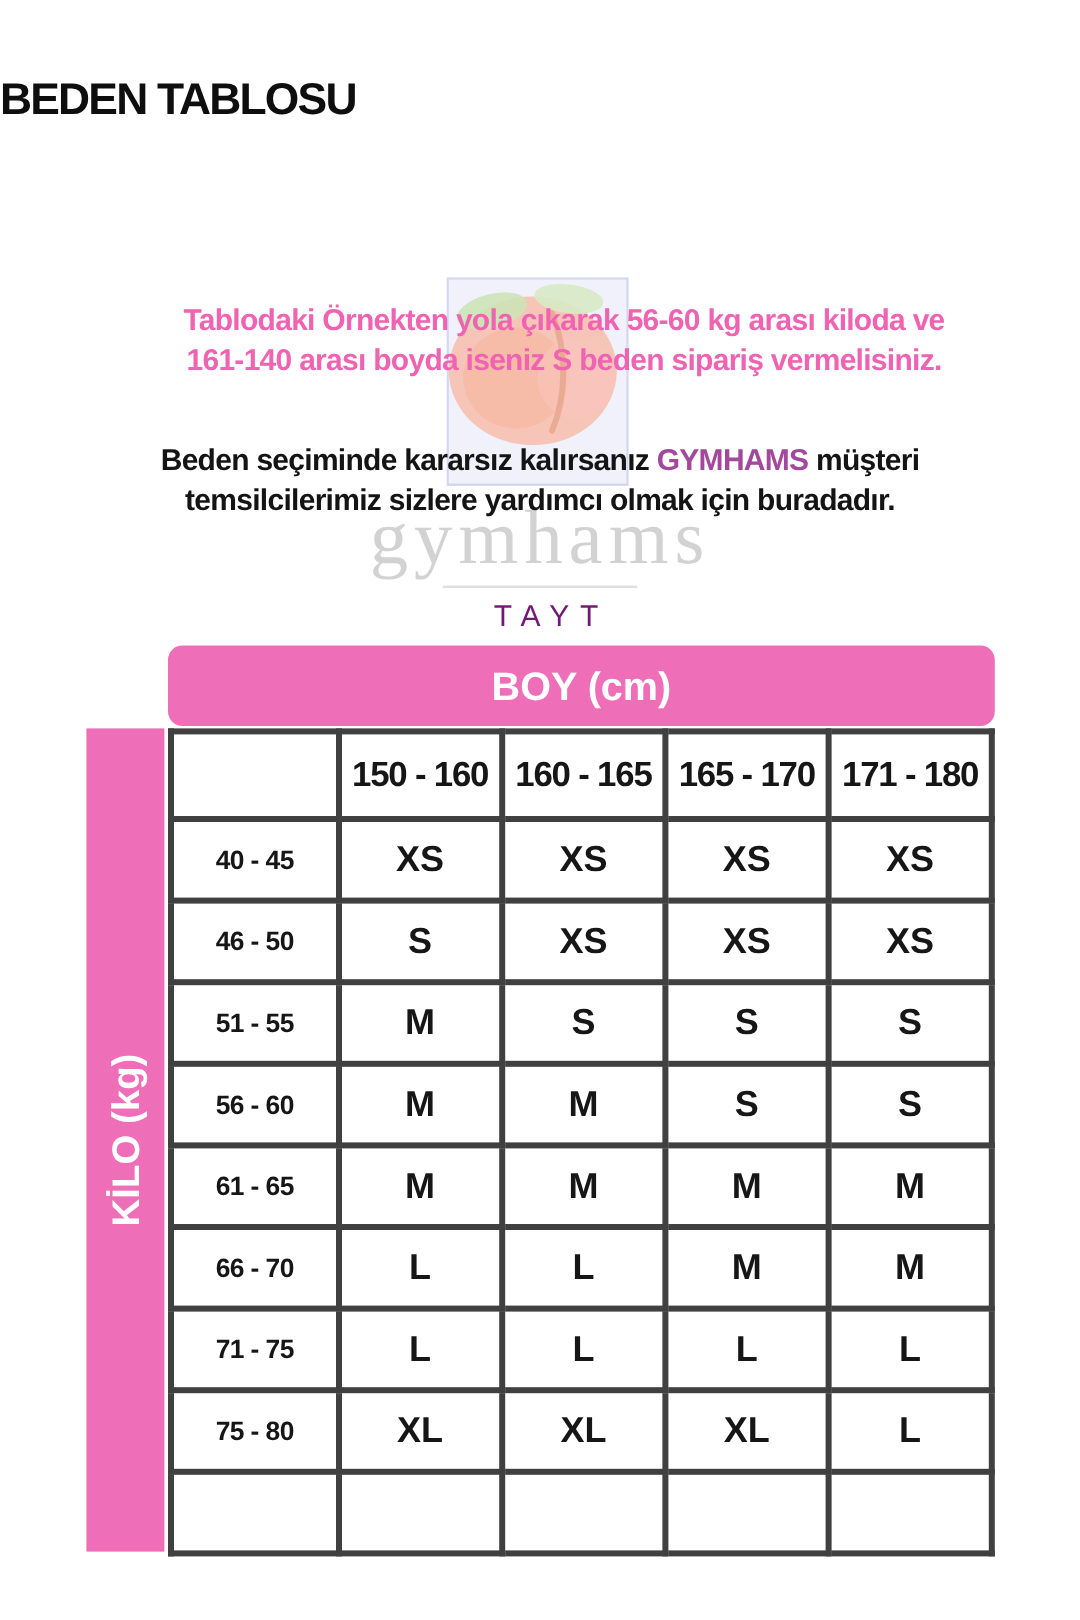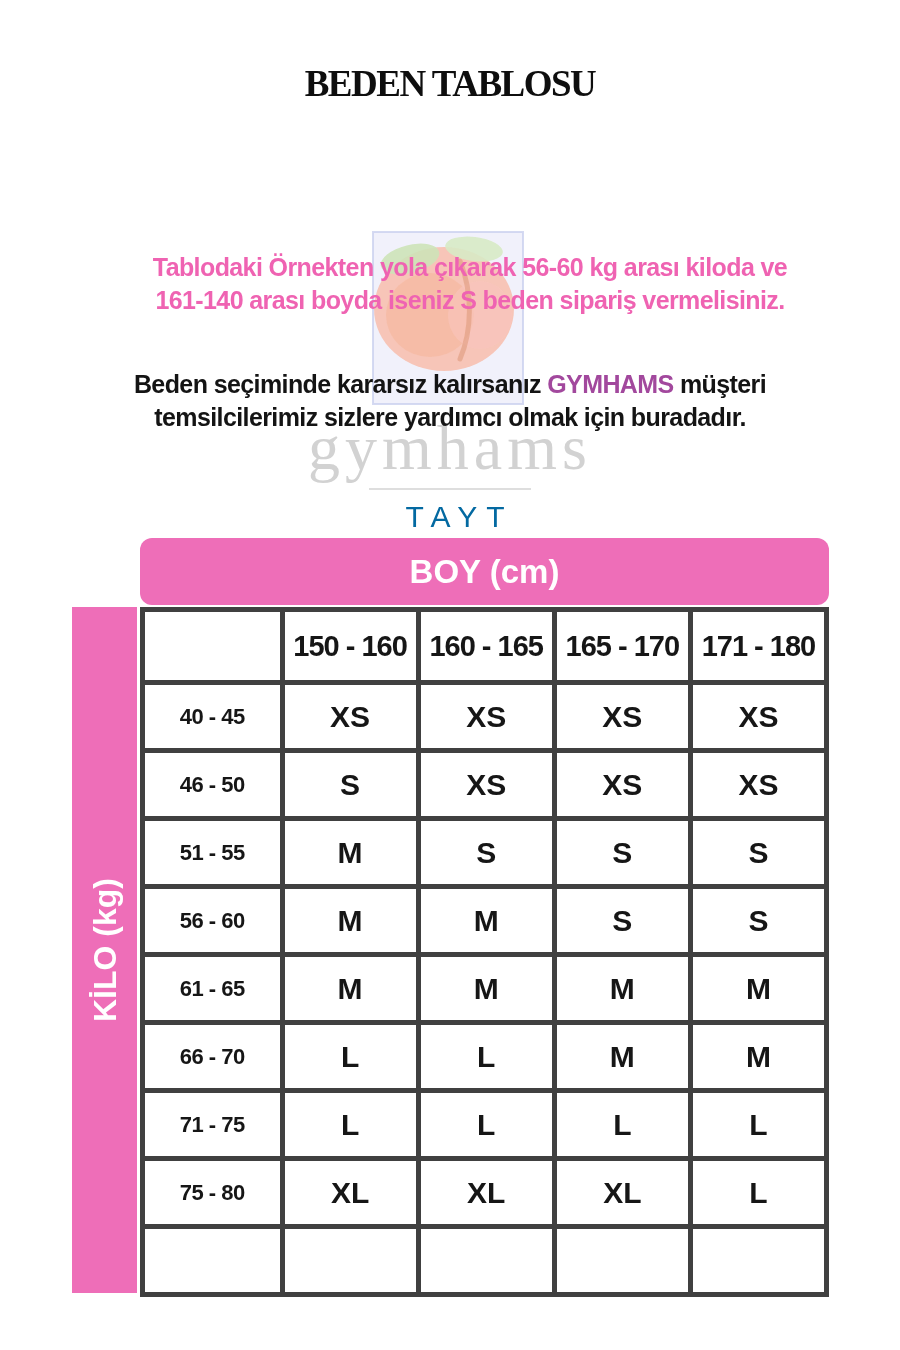--- a/index.html
+++ b/index.html
@@ -13,26 +13,25 @@
     background: #ffffff;
     overflow: hidden;
     margin: 0 auto;
   }
 
   
   .page-title {
     position: absolute;
     top: 62px; left: 0;
     width: 100%;
-    text-align: center;
+    text-align: left;
     font-size: 37px;
     font-weight: bold;
     letter-spacing: -1.5px;
     color: #0e0e0e;
-    font-family: Liberation Serif, serif;
   }
 
   .para {
     position: absolute;
     left: 0;
     width: 100%;
     text-align: center;
     font-weight: bold;
     font-size: 25px;
     letter-spacing: -0.6px;
@@ -73,23 +72,23 @@
     top: 488px; left: 369px;
     width: 162px; height: 2px;
     background: #dedede;
     z-index: 2;
   }
   .brand-product {
     position: absolute;
     top: 500px; left: 0;
     width: 100%;
     text-align: center;
-    font-size: 30px;
+    font-size: 25px;
     letter-spacing: 9px;
-    color: #0369a1;
+    color: #701a75;
     z-index: 2;
     padding-left: 19px;
   }
 
   
   .boy-header {
     position: absolute;
     left: 140px; top: 538px;
     width: 689px; height: 67px;
     background: var(--pink);

